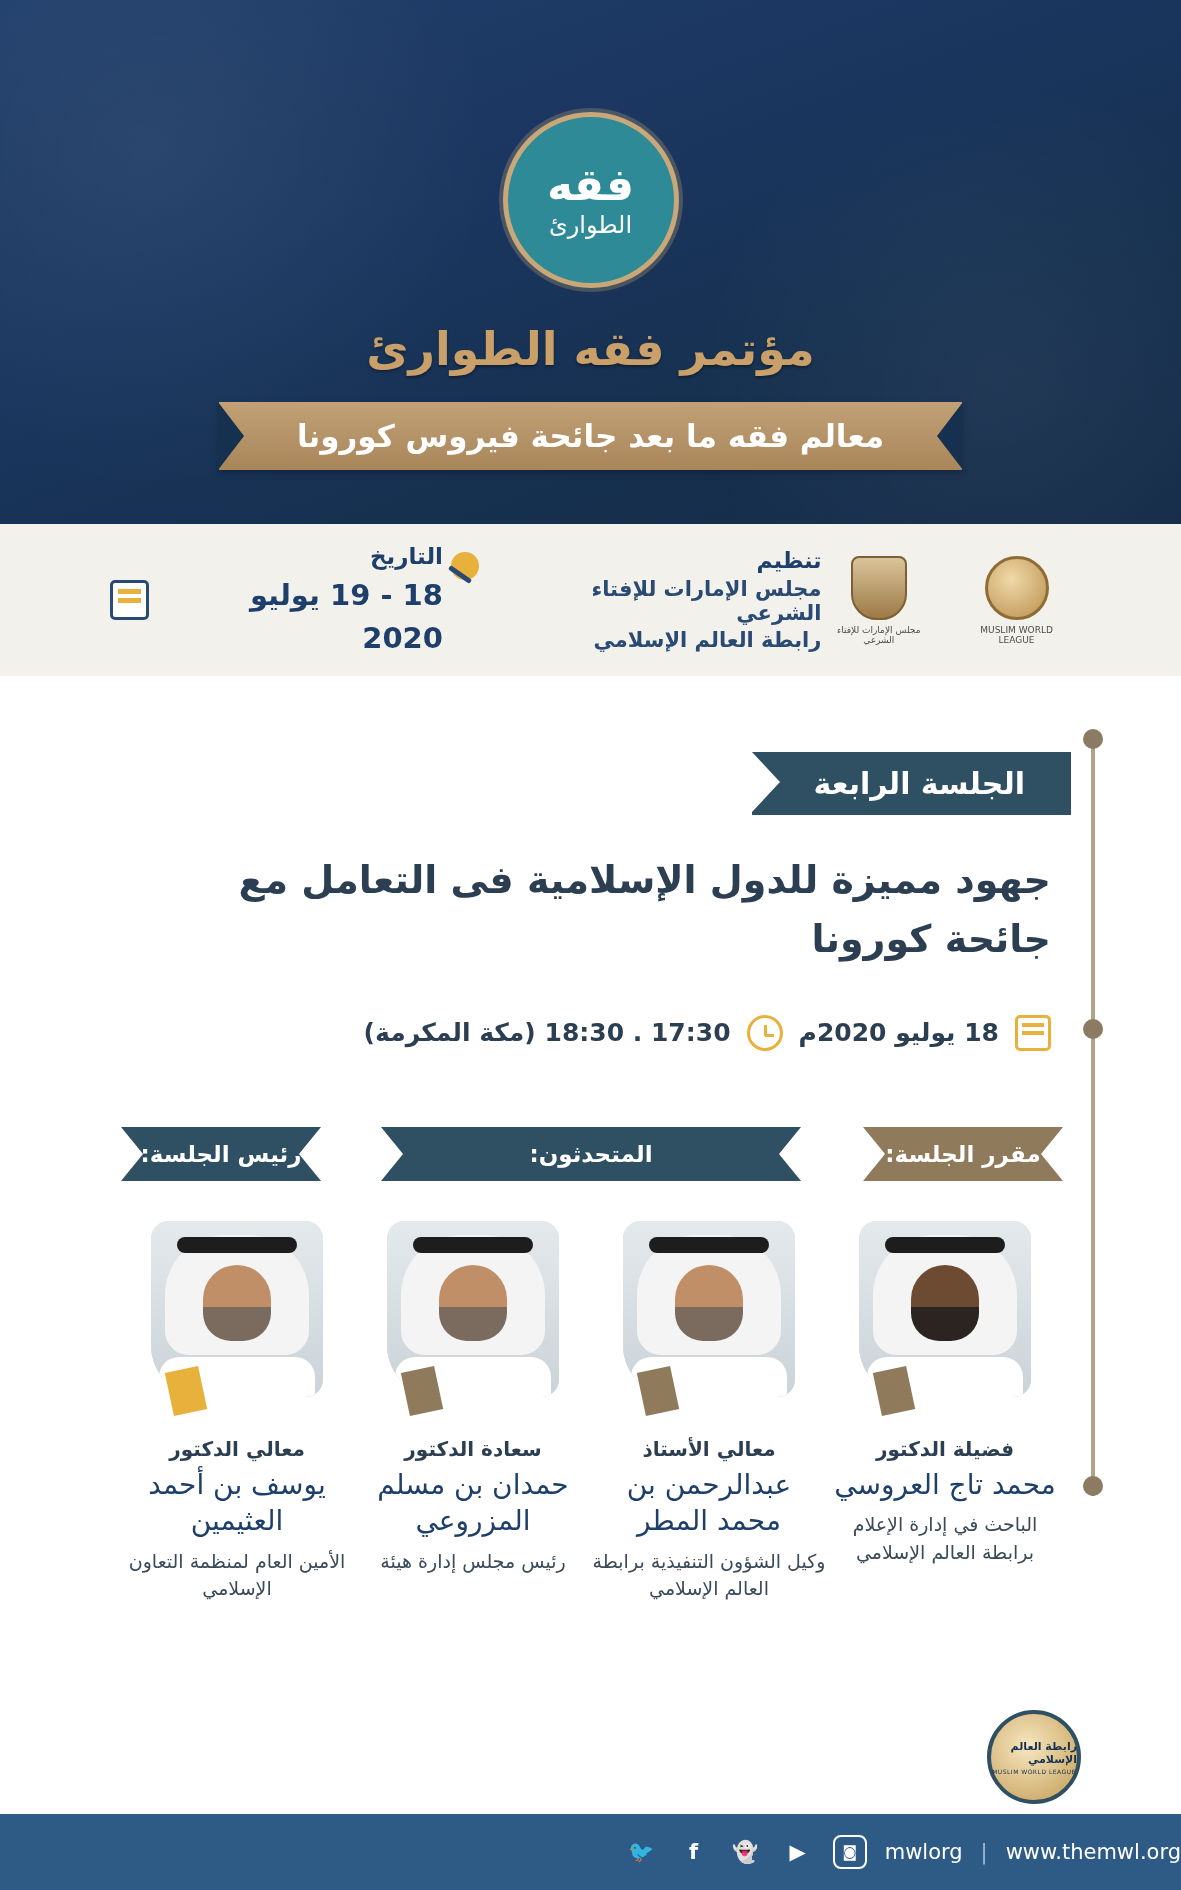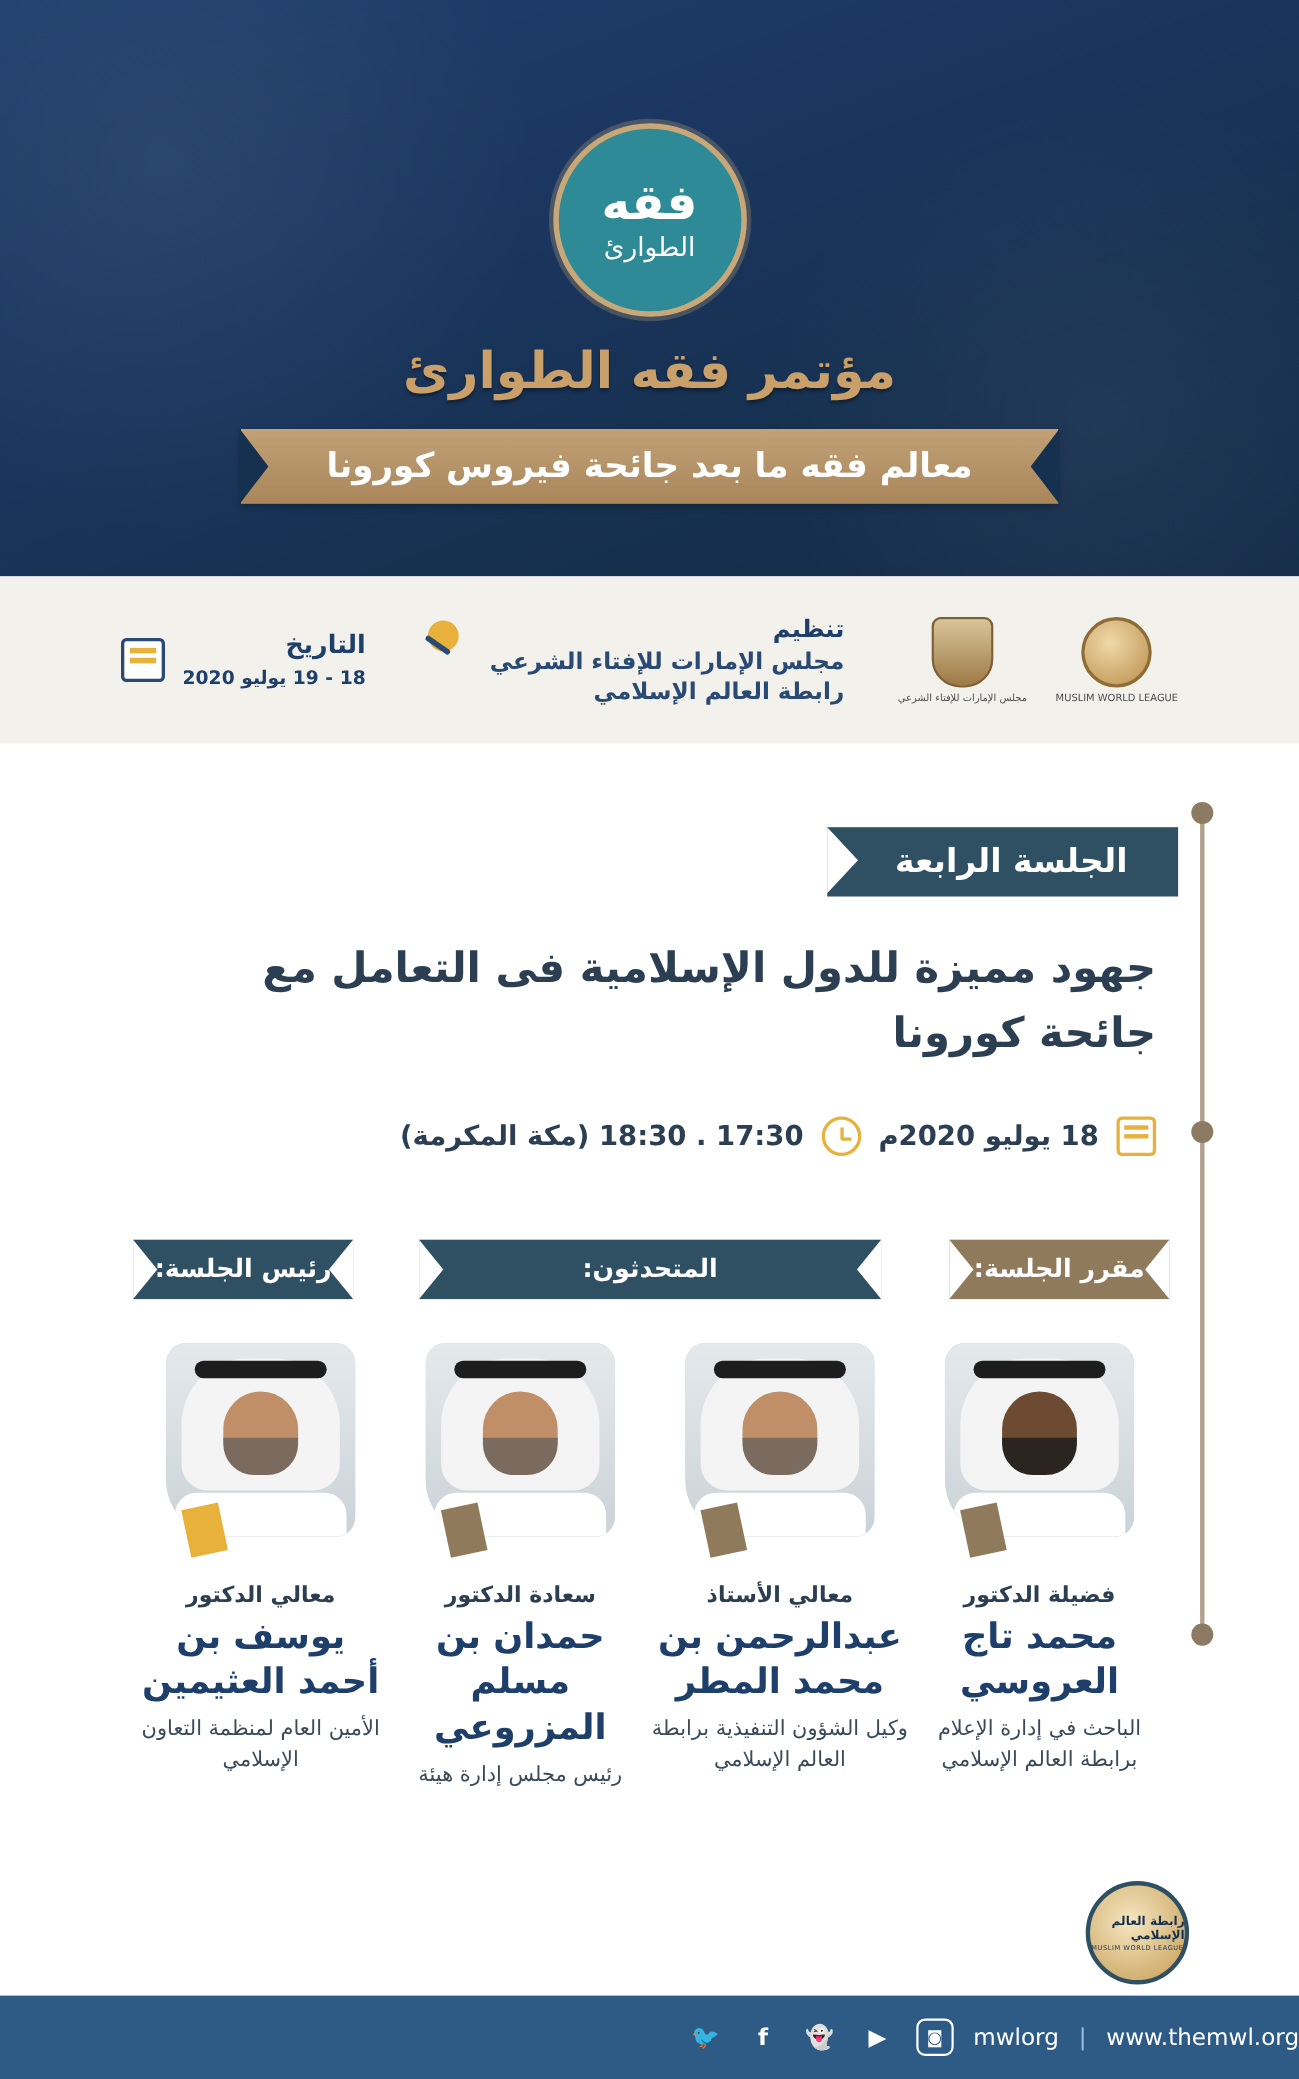--- a/index.html
+++ b/index.html
@@ -65,21 +65,21 @@
     font-weight: bold;
     line-height: 1;
     letter-spacing: -1px;
   }
   .emblem .em-bot {
     font-size: 24px;
     margin-top: 6px;
     line-height: 1;
   }
   .conf-title {
-    margin-top: 22px;
+    margin-top: 34px;
     font-size: 46px;
     color: #c9a06a;
     font-weight: bold;
     letter-spacing: 2px;
     text-shadow: 0 2px 3px rgba(0,0,0,0.35);
   }
   .ribbon-wrap {
     margin-top: 26px;
     position: relative;
   }
@@ -119,21 +119,21 @@
     gap: 16px;
     text-align: right;
   }
   .ib-date .lbl {
     font-size: 23px;
     color: #1f3f6b;
     font-weight: bold;
     line-height: 1.5;
   }
   .ib-date .val {
-    font-size: 17px;
+    font-size: 29px;
     color: #1f3f6b;
     font-weight: bold;
     line-height: 1.5;
     direction: rtl;
   }
   .cal-icon {
     width: 40px; height: 40px;
     border: 3px solid #2b4a73;
     border-radius: 5px;
     position: relative;
@@ -367,23 +367,23 @@
     transform: rotate(-12deg);
   }
   .p-pre {
     margin-top: 40px;
     font-size: 20px;
     color: #2c3f52;
     font-weight: bold;
   }
   .p-name {
     margin-top: 6px;
-    font-size: 32px;
+    font-size: 28px;
     color: #1f3f6b;
-    font-weight: bold;
+    font-weight: normal;
     line-height: 1.3;
   }
   .p-role {
     margin-top: 8px;
     font-size: 19px;
     color: #3a4a58;
     line-height: 1.45;
   }
 
   

